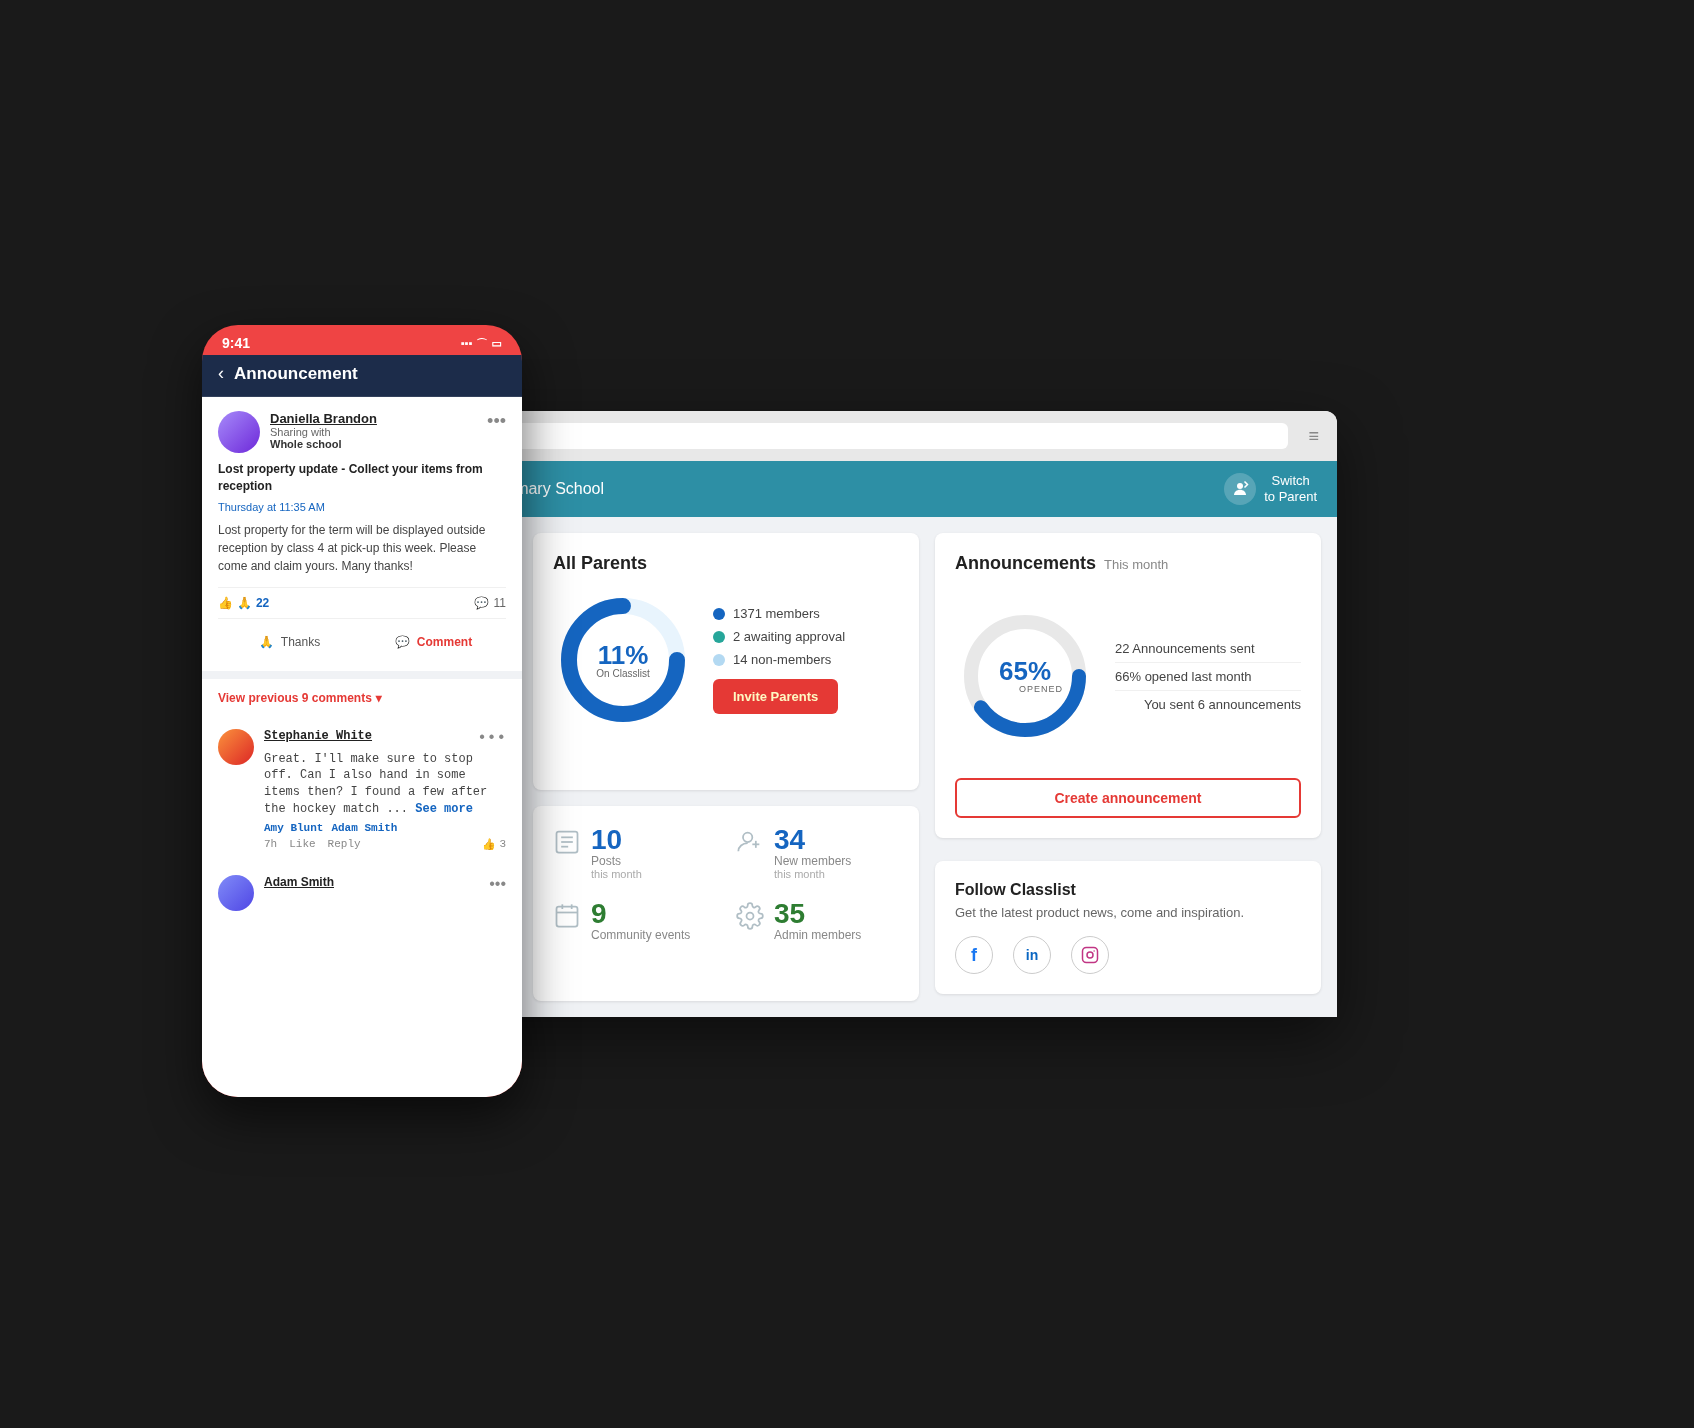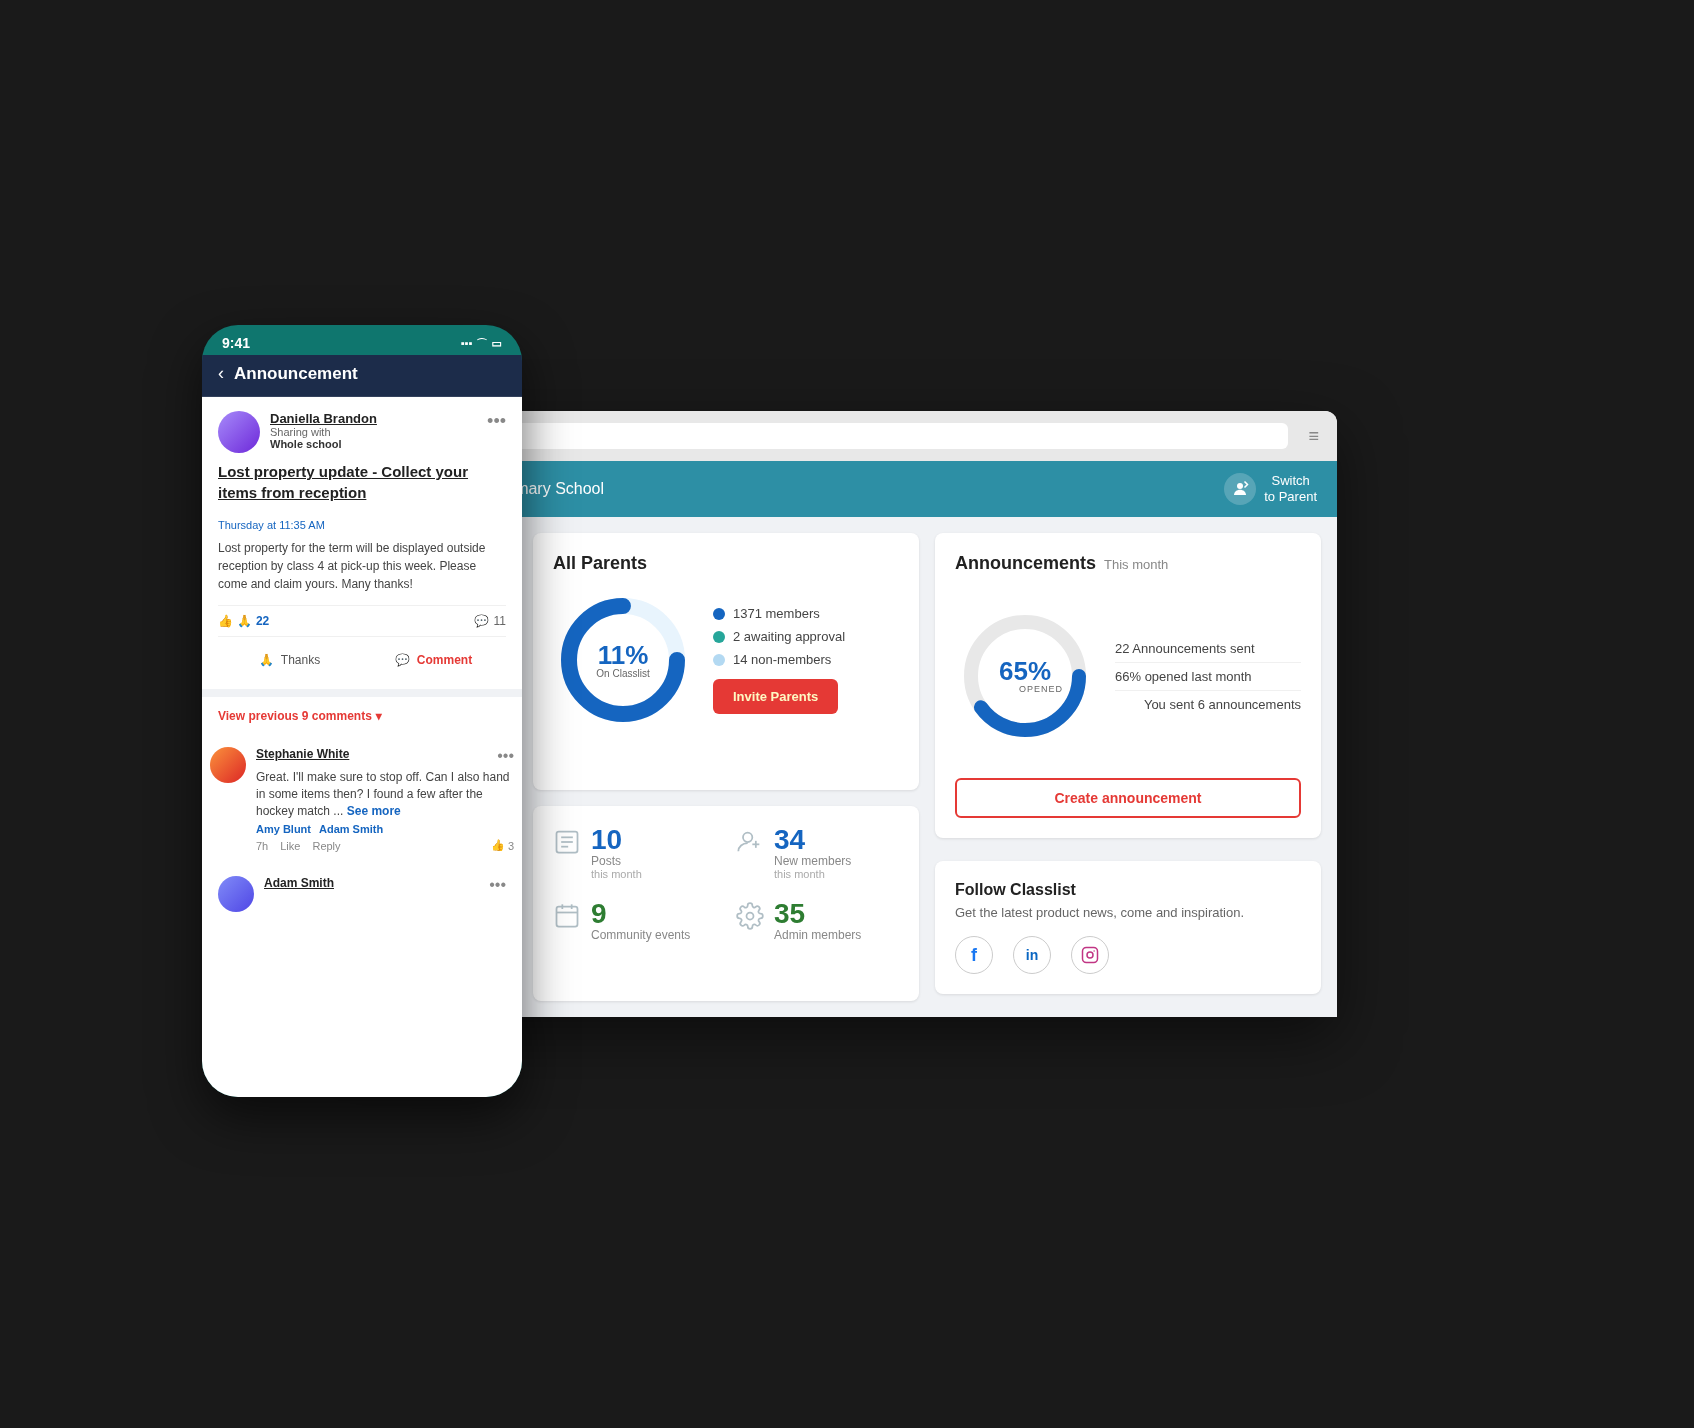--- a/index.html
+++ b/index.html
@@ -344,21 +344,21 @@
     .donut-svg {
       width: 140px; height: 140px;
     }
 
     
     .phone-overlay {
       position: absolute;
       left: -155px;
       bottom: -80px;
       width: 320px;
-      background: #0f766e;
+      background: #ef4444;
       border-radius: 36px;
       box-shadow: 0 20px 50px rgba(0,0,0,0.6);
       overflow: hidden;
       z-index: 10;
     }
     .phone-statusbar {
       display: flex;
       justify-content: space-between;
       align-items: center;
       padding: 10px 20px 4px;
@@ -407,26 +407,25 @@
       font-weight: 700;
       color: #222;
       text-decoration: underline;
     }
     .post-sharing {
       font-size: 11px;
       color: #666;
     }
     .post-more { color: #888; font-size: 18px; cursor: pointer; }
     .post-title {
-      font-size: 15px;
+      font-size: 12px;
       font-weight: 700;
       color: #222;
-      margin-bottom: 16px;
+      margin-bottom: 6px;
       line-height: 1.4;
-      text-decoration: underline;
     }
     .post-timestamp {
       font-size: 11px;
       color: #1565c0;
       margin-bottom: 8px;
     }
     .post-body {
       font-size: 12px;
       color: #444;
       line-height: 1.5;
@@ -477,23 +476,24 @@
       font-size: 12px;
       color: #e53935;
       font-weight: 600;
       display: flex;
       align-items: center;
       gap: 4px;
       padding: 8px 0;
       cursor: pointer;
     }
     .comment-item {
-      padding: 12px 8px;
+      padding: 12px 16px;
       display: flex;
       gap: 10px;
+      font-family: Liberation Mono, monospace;
     }
     .comment-avatar {
       width: 36px; height: 36px;
       border-radius: 50%;
       background: #ff8c42;
       flex-shrink: 0;
     }
     .comment-body { flex: 1; }
     .comment-username {
       font-size: 12px;

